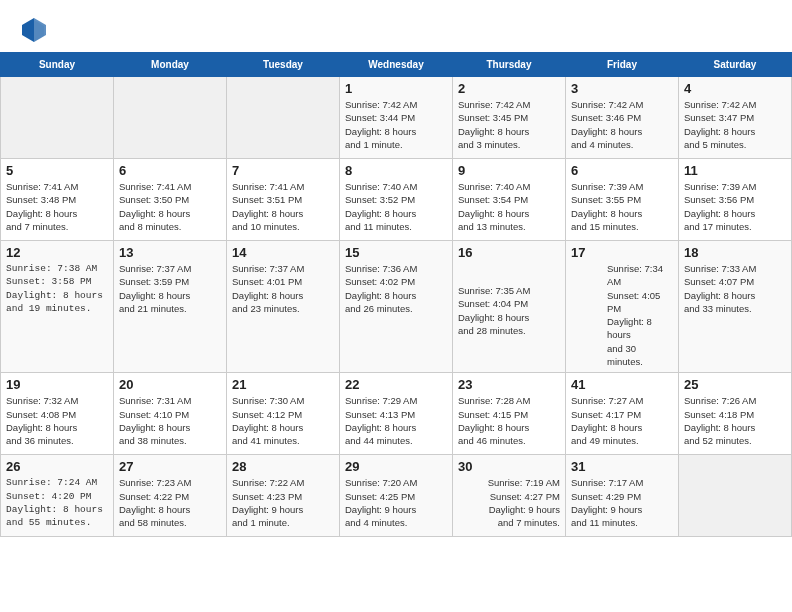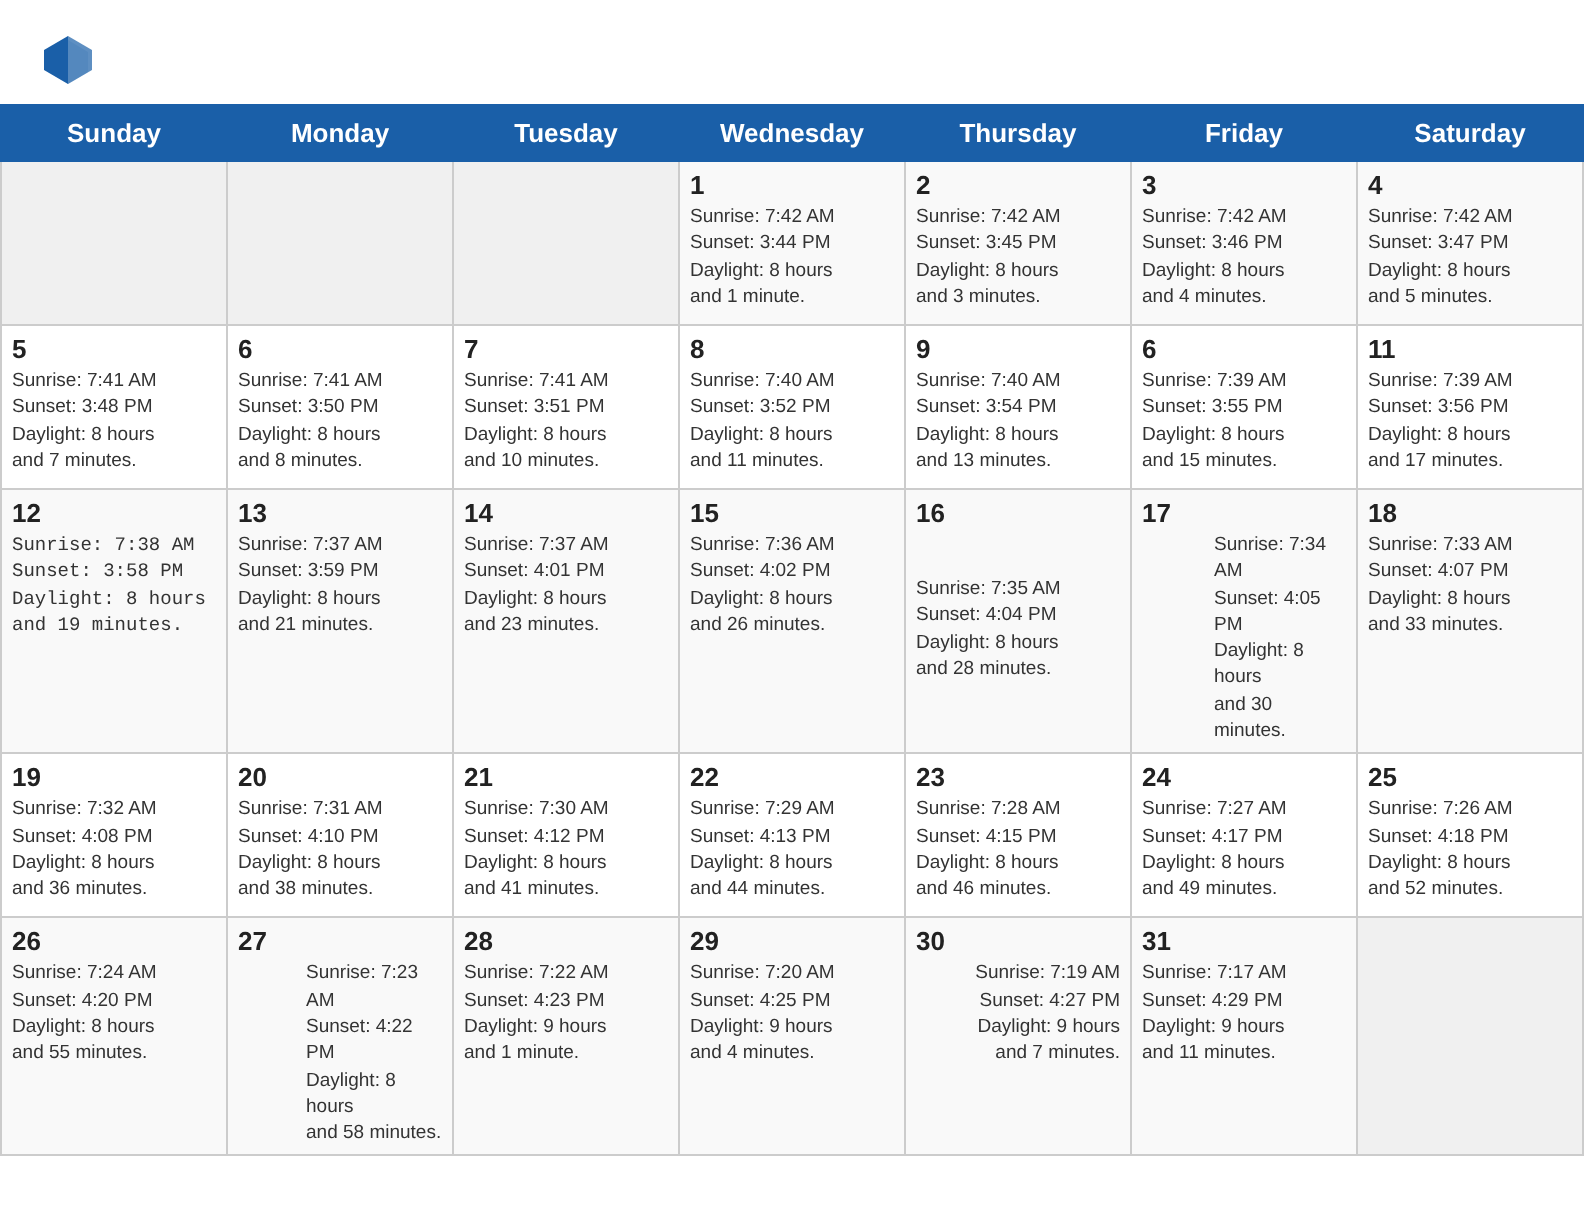--- a/index.html
+++ b/index.html
@@ -55,21 +55,21 @@
       margin-top: 2px;
     }
     .calendar {
       width: 100%;
       border-collapse: collapse;
       margin: 0;
     }
     .calendar thead tr th {
       background: #1a5fa8;
       color: #fff;
-      font-size: 13px;
+      font-size: 10px;
       font-weight: bold;
       text-align: center;
       padding: 6px 4px;
       border: 1px solid #1a5fa8;
     }
     .calendar tbody tr td {
       border: 1px solid #ccc;
       vertical-align: top;
       padding: 4px 5px;
       width: 113px;
@@ -300,45 +300,45 @@
 and 44 minutes.</div>
         </td>
         <td>
           <span class="day-number">23</span>
           <div class="day-info" style="white-space: pre-line;">Sunrise: 7:28 AM
 Sunset: 4:15 PM
 Daylight: 8 hours
 and 46 minutes.</div>
         </td>
         <td>
-          <span class="day-number">24</span>
+          <span class="day-number">41</span>
           <div class="day-info" style="white-space: pre-line;">Sunrise: 7:27 AM
 Sunset: 4:17 PM
 Daylight: 8 hours
 and 49 minutes.</div>
         </td>
         <td>
           <span class="day-number">25</span>
           <div class="day-info" style="white-space: pre-line;">Sunrise: 7:26 AM
 Sunset: 4:18 PM
 Daylight: 8 hours
 and 52 minutes.</div>
         </td>
       </tr>
       <tr>
         <td>
           <span class="day-number">26</span>
-          <div class="day-info" style="white-space: pre-line;">Sunrise: 7:24 AM
+          <div class="day-info" style="white-space: pre-line; font-family: Liberation Mono, monospace;">Sunrise: 7:24 AM
 Sunset: 4:20 PM
 Daylight: 8 hours
 and 55 minutes.</div>
         </td>
         <td>
           <span class="day-number">27</span>
-          <div class="day-info" style="white-space: pre-line; margin-left: 34px;">Sunrise: 7:23 AM
+          <div class="day-info" style="white-space: pre-line;">Sunrise: 7:23 AM
 Sunset: 4:22 PM
 Daylight: 8 hours
 and 58 minutes.</div>
         </td>
         <td>
           <span class="day-number">28</span>
           <div class="day-info" style="white-space: pre-line;">Sunrise: 7:22 AM
 Sunset: 4:23 PM
 Daylight: 9 hours
 and 1 minute.</div>

